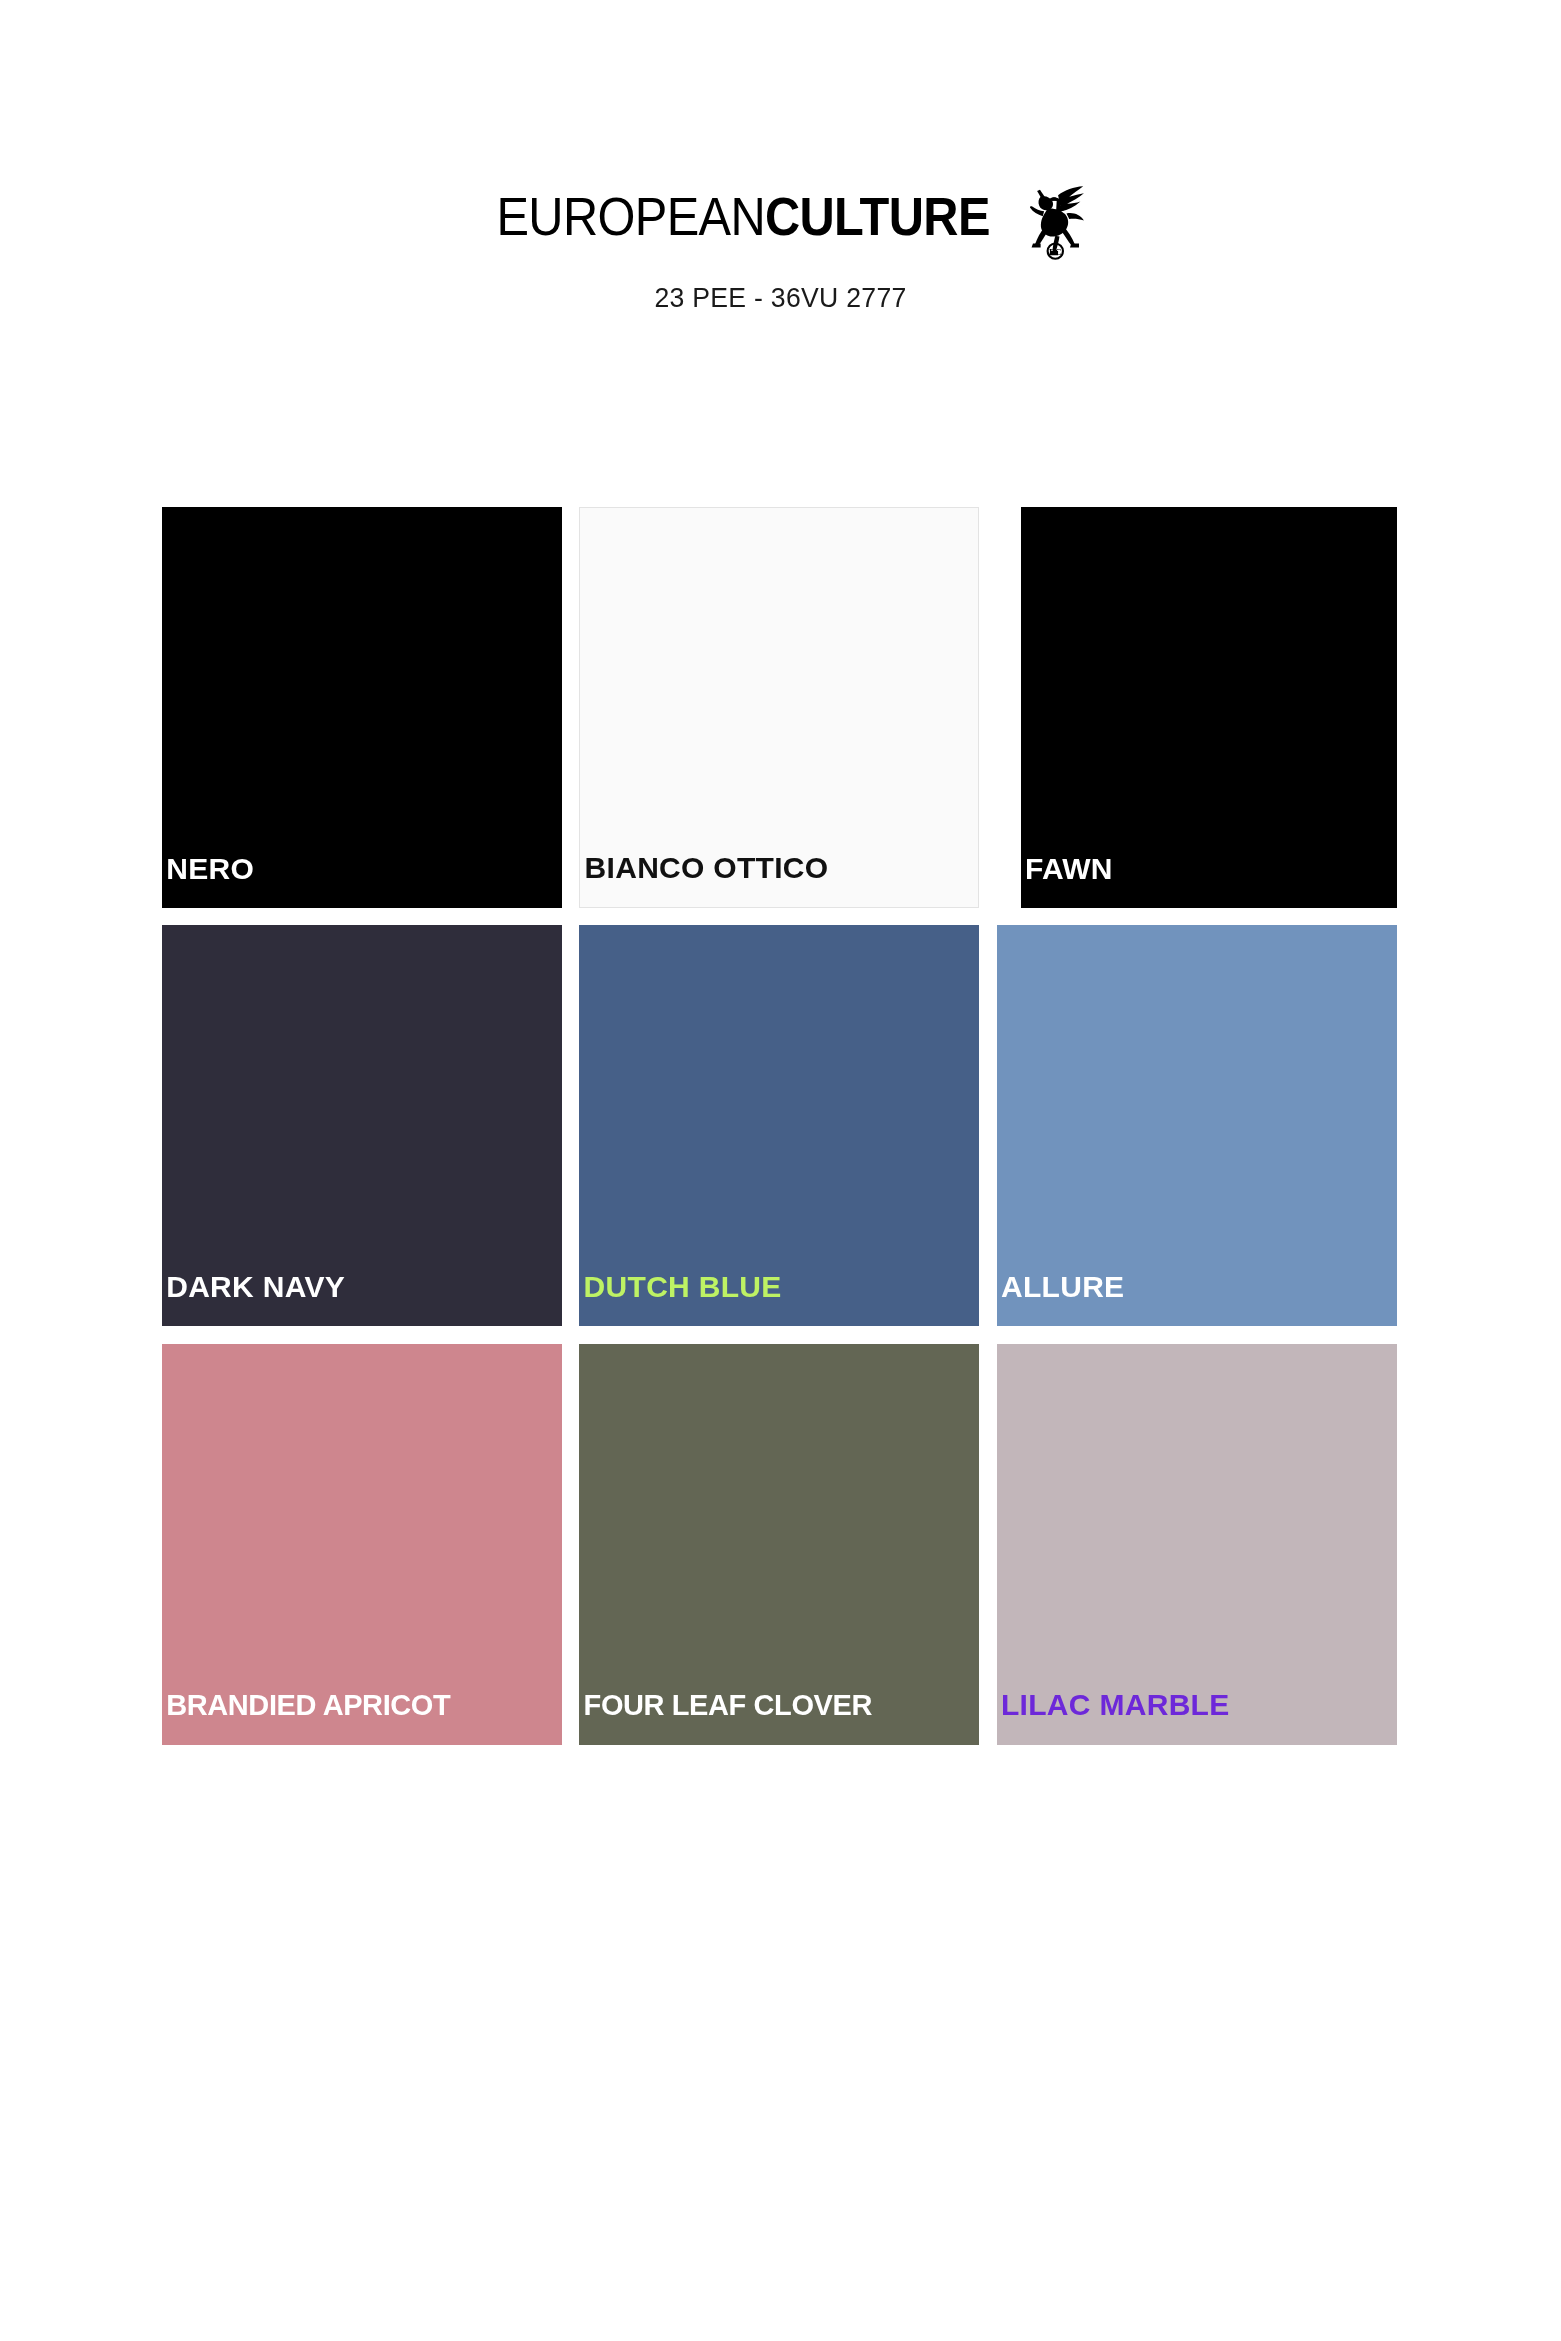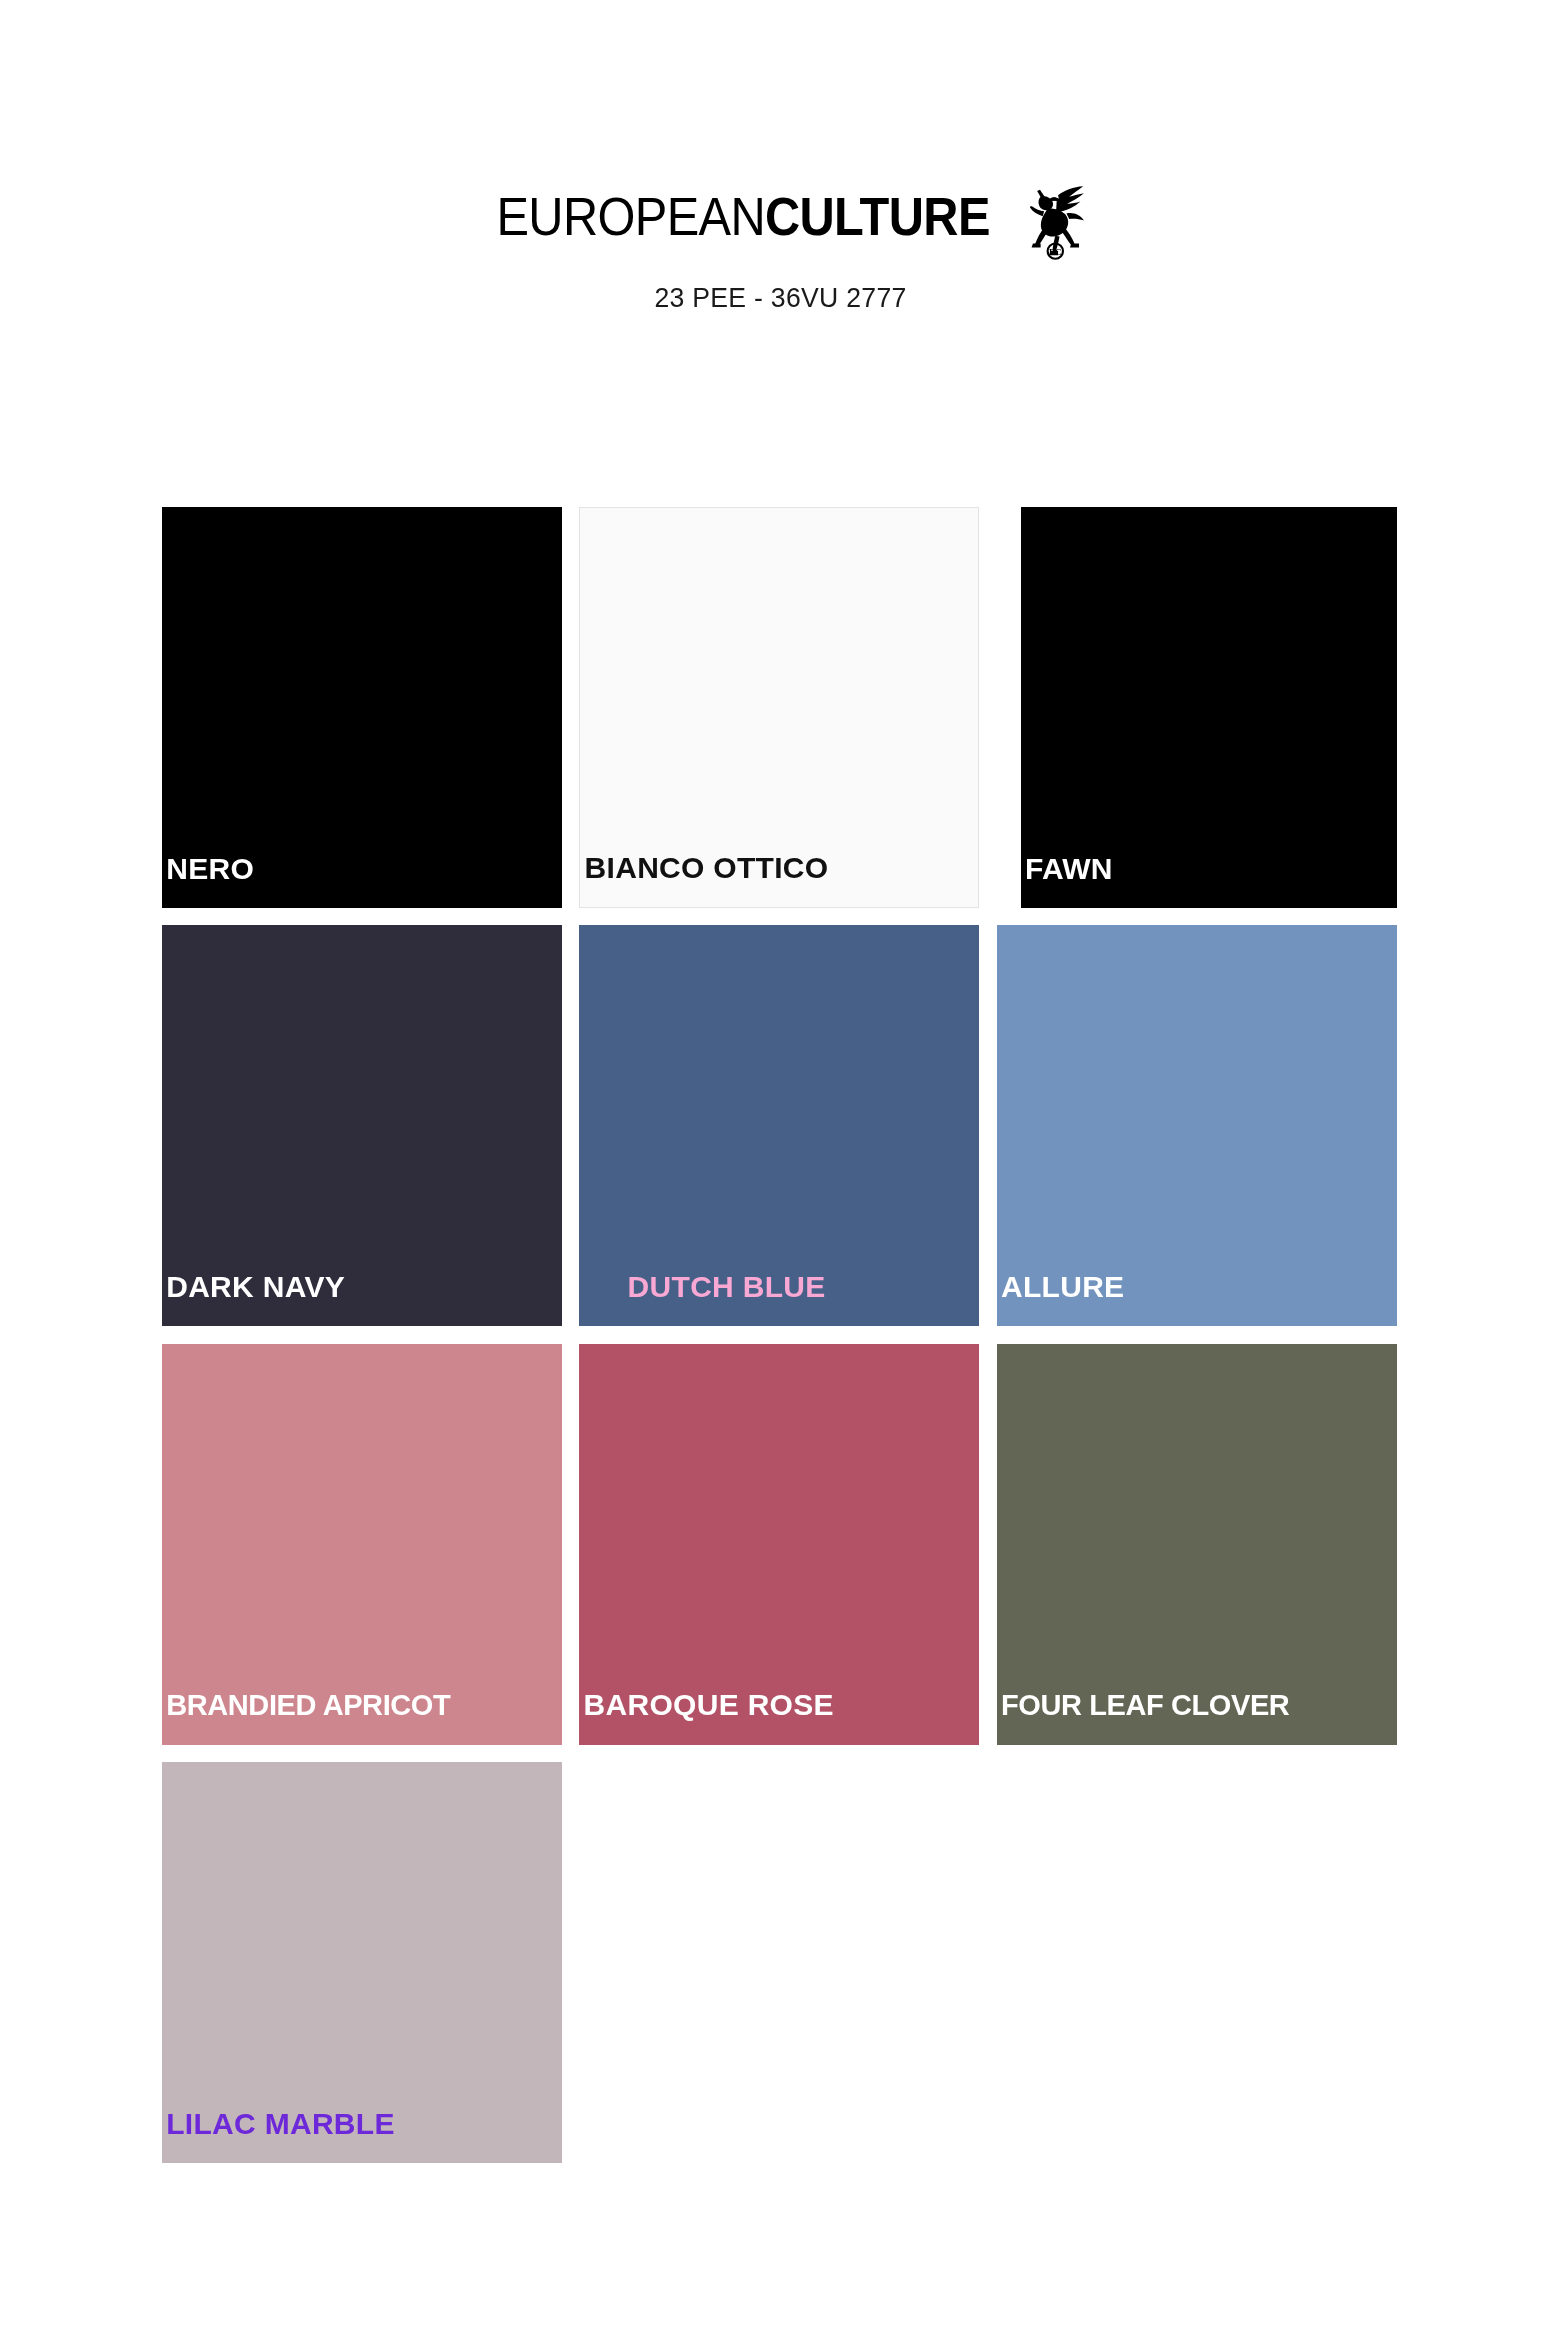--- a/index.html
+++ b/index.html
@@ -174,31 +174,28 @@
       <div class="swatch has-border" style="background: rgb(250, 250, 250);">
         <div class="swatch-label" style="color: rgb(17, 17, 17);">BIANCO OTTICO</div>
       </div>
       <div class="swatch" style="background: #000000; margin-left: 24px;">
         <div class="swatch-label" style="color: rgb(255, 255, 255);">FAWN</div>
       </div>
       <div class="swatch" style="background: rgb(47, 45, 59); padding-left: 7px;">
         <div class="swatch-label" style="color: rgb(255, 255, 255);">DARK NAVY</div>
       </div>
       <div class="swatch" style="background: rgb(70, 96, 136);">
-        <div class="swatch-label" style="color: #f9a8d4; margin-left: 44px;">DUTCH BLUE</div>
+        <div class="swatch-label" style="color: #bef264;">DUTCH BLUE</div>
       </div>
       <div class="swatch" style="background: rgb(113, 147, 189);">
         <div class="swatch-label" style="color: rgb(255, 255, 255);">ALLURE</div>
       </div>
       <div class="swatch" style="background: rgb(206, 134, 142);">
         <div class="swatch-label fit" style="color: rgb(255, 255, 255);">BRANDIED APRICOT</div>
       </div>
-      <div class="swatch" style="background: rgb(179, 81, 102);">
-        <div class="swatch-label" style="color: rgb(255, 255, 255);">BAROQUE ROSE</div>
-      </div>
       <div class="swatch" style="background: rgb(99, 102, 84);">
         <div class="swatch-label fit" style="color: rgb(255, 255, 255);">FOUR LEAF CLOVER</div>
       </div>
       <div class="swatch" style="background: rgb(194, 182, 186);">
         <div class="swatch-label" style="color: #6d28d9;">LILAC MARBLE</div>
       </div>
     </div>
 
 </div>
 

